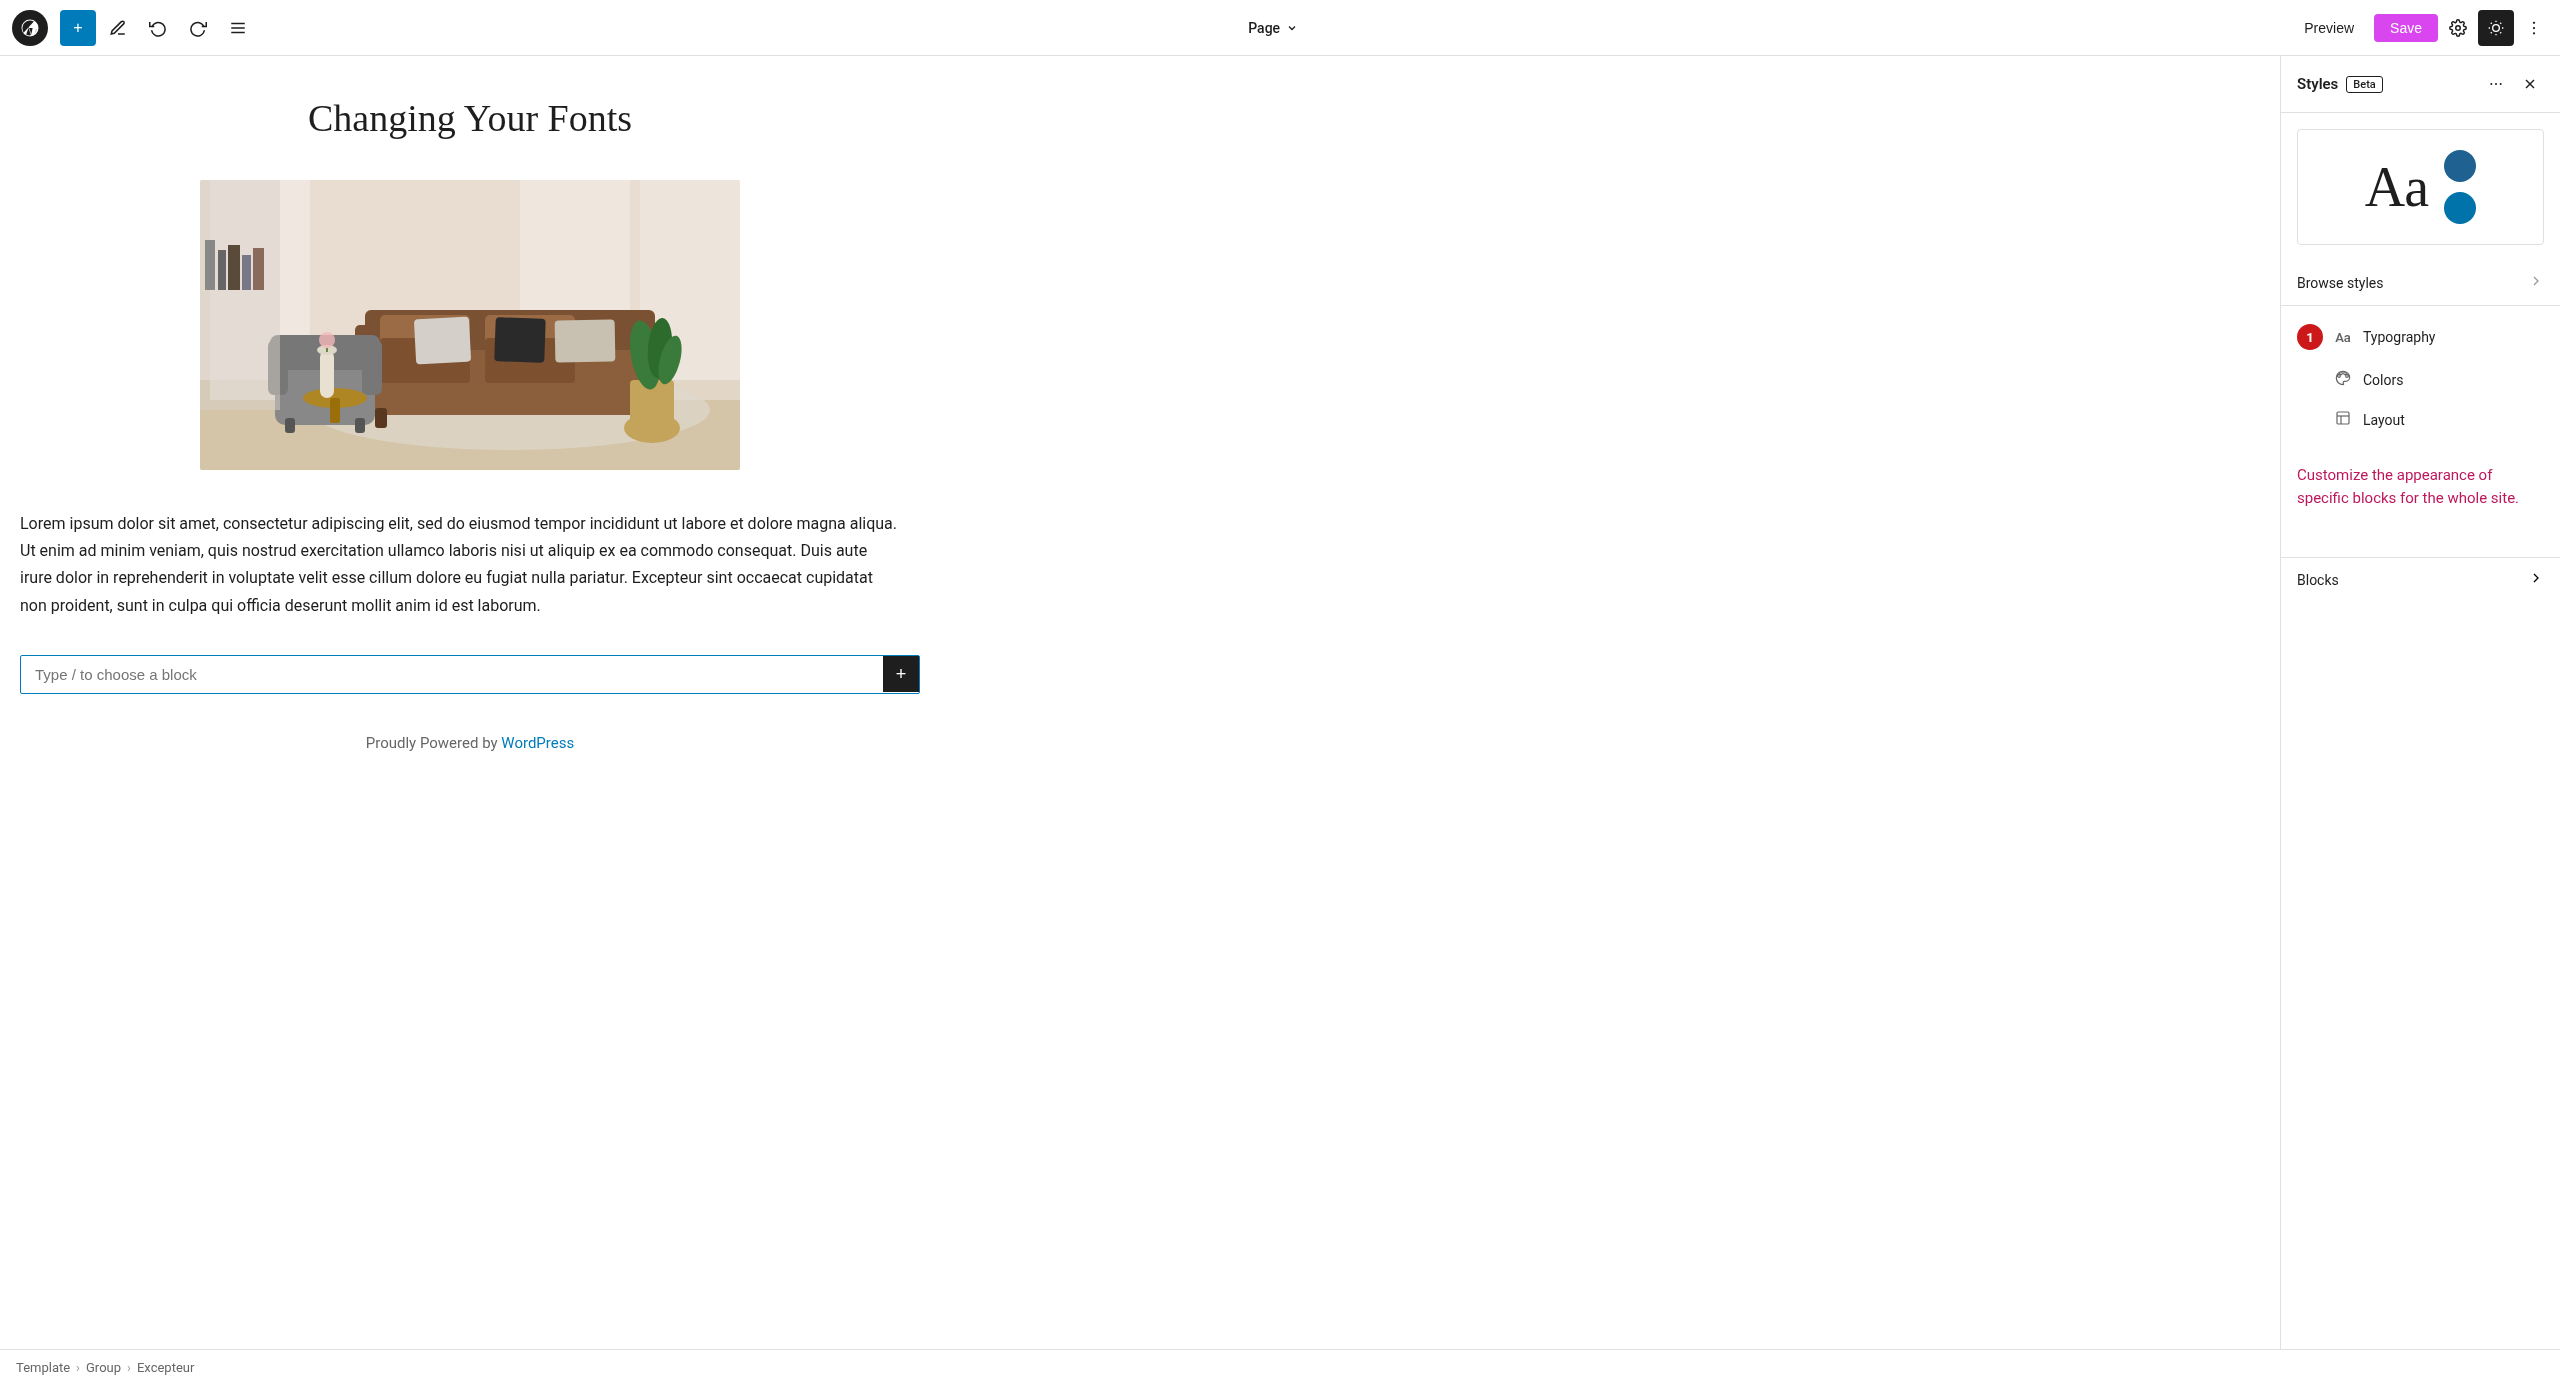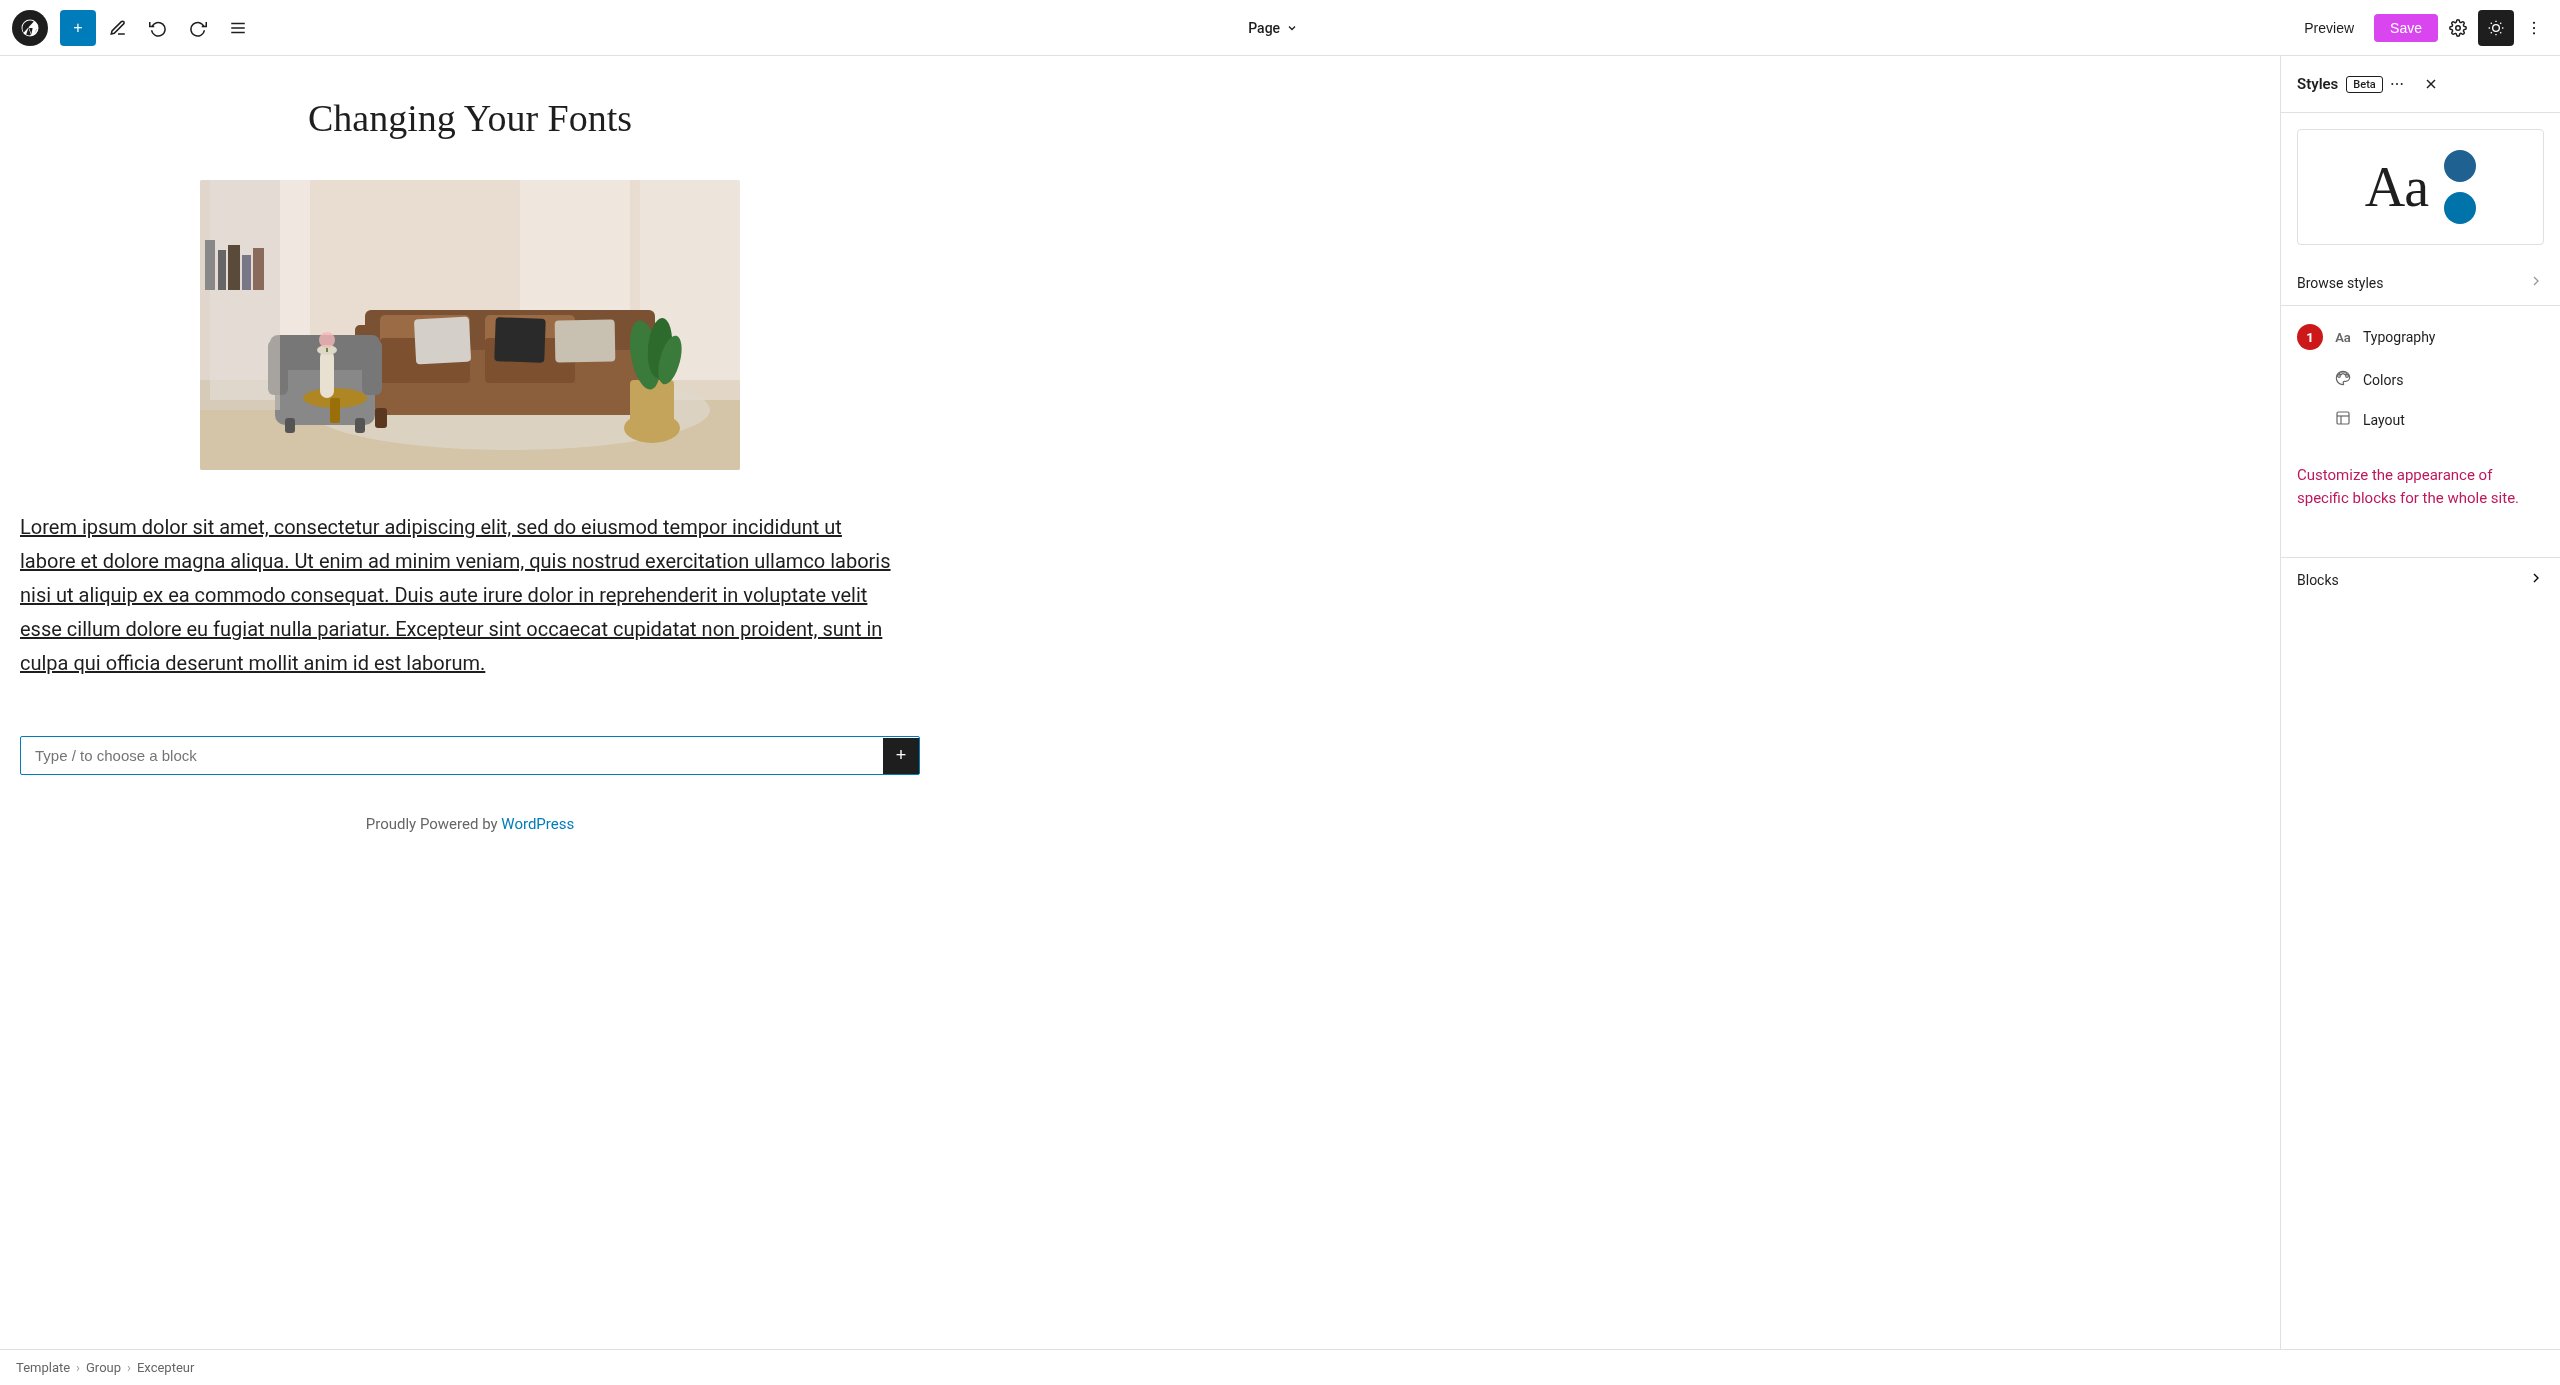--- a/index.html
+++ b/index.html
@@ -57,22 +57,22 @@
     }
     .editor-content {
       width: 100%; max-width: 900px;
     }
     .post-title {
       text-align: center; font-size: 38px; font-weight: 400;
       color: #1e1e1e; margin-bottom: 40px; outline: none;
       font-family: Georgia, serif;
     }
     .post-body {
-      font-size: 20px; line-height: 1.7; color: #1e1e1e;
-      margin-bottom: 56px; max-width: 880px; text-decoration: underline;
+      font-size: 16px; line-height: 1.7; color: #1e1e1e;
+      margin-bottom: 36px; max-width: 880px;
     }
     .block-input-row {
       display: flex; align-items: center; width: 100%;
       border: 1.5px solid #007cba; border-radius: 2px; margin-bottom: 40px;
     }
     .block-input {
       flex: 1; border: none; outline: none; padding: 10px 14px;
       font-size: 15px; color: #999; background: transparent;
     }
     .block-add-btn {
@@ -94,21 +94,21 @@
     }
     .breadcrumb-bar .sep { color: #999; }
 
     
     .styles-sidebar {
       width: 280px; border-left: 1px solid #e0e0e0;
       display: flex; flex-direction: column; flex-shrink: 0;
       overflow-y: auto; background: #fff;
     }
     .sidebar-header {
-      display: flex; align-items: center; 
+      display: flex; align-items: center; justify-content: space-between;
       padding: 14px 16px; border-bottom: 1px solid #e0e0e0;
       flex-shrink: 0;
     }
     .sidebar-header-left {
       display: flex; align-items: center; gap: 8px;
     }
     .sidebar-title {
       font-size: 15px; font-weight: 600; color: #1e1e1e;
     }
     .beta-badge {

